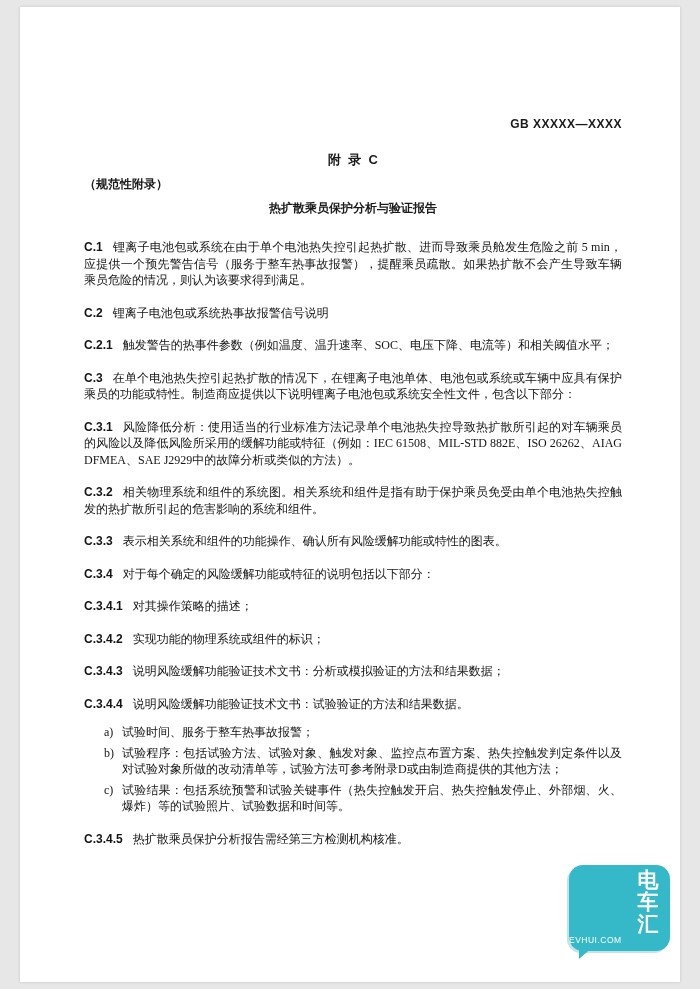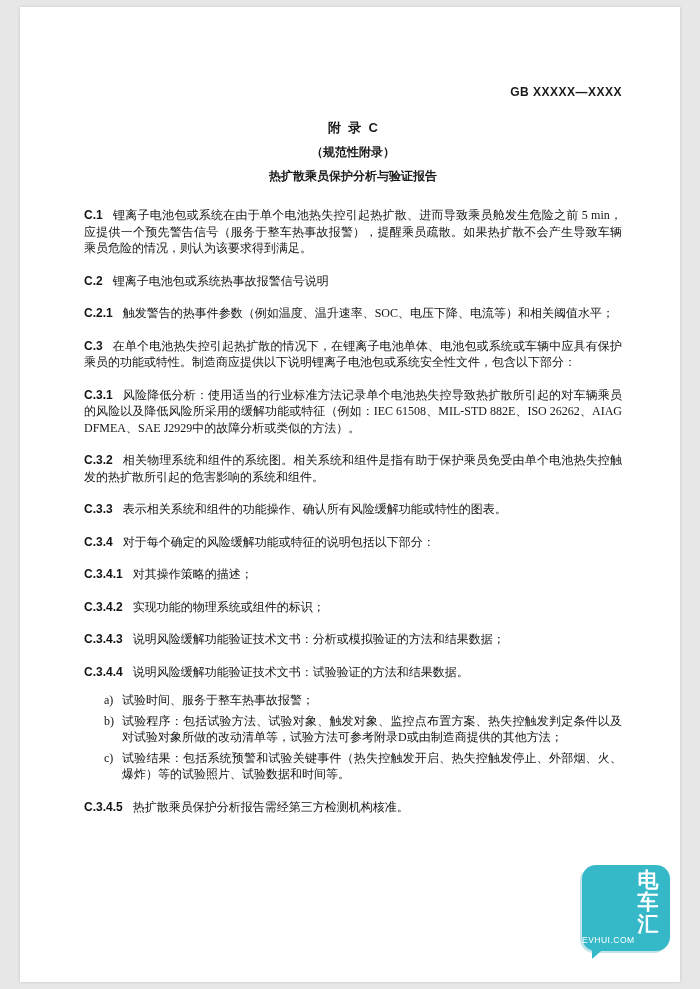--- a/index.html
+++ b/index.html
@@ -20,31 +20,31 @@
     padding: 78px 58px 40px 64px;
     color: #1a1a1a;
   }
   .doc-number {
     text-align: right;
     font-family: "Liberation Sans", sans-serif;
     font-weight: bold;
     font-size: 12px;
     letter-spacing: 0.5px;
     margin-bottom: 20px;
+    margin-top: 32px;
   }
   .appendix-title {
     text-align: center;
     font-family: "Liberation Sans", sans-serif;
     font-weight: bold;
     font-size: 13px;
     margin-bottom: 7px;
     white-space: pre;
   }
   .appendix-sub {
-    text-align: center;
     font-family: "Liberation Sans", sans-serif;
     font-weight: bold;
     font-size: 12px;
     margin-bottom: 7px;
   }
   .appendix-name {
     text-align: center;
     font-family: "Liberation Sans", sans-serif;
     font-weight: bold;
     font-size: 12px;
@@ -94,21 +94,21 @@
     background: #4a4f52;
     color: #ffffff;
     font-family: "Liberation Sans", sans-serif;
     font-size: 12px;
     display: flex; align-items: center; justify-content: center;
     z-index: 1;
   }
   .bubble {
     position: absolute;
     right: 0; top: 0;
-    width: 88px; height: 86px;
+    width: 101px; height: 86px;
     background: #35b9c9;
     border-radius: 14px;
     z-index: 2;
     box-shadow: -2px 2px 0 rgba(150,210,218,0.6);
   }
   .bubble-tail {
     position: absolute;
     left: 10px; bottom: -8px;
     width: 0; height: 0;
     border-left: 16px solid #35b9c9;

